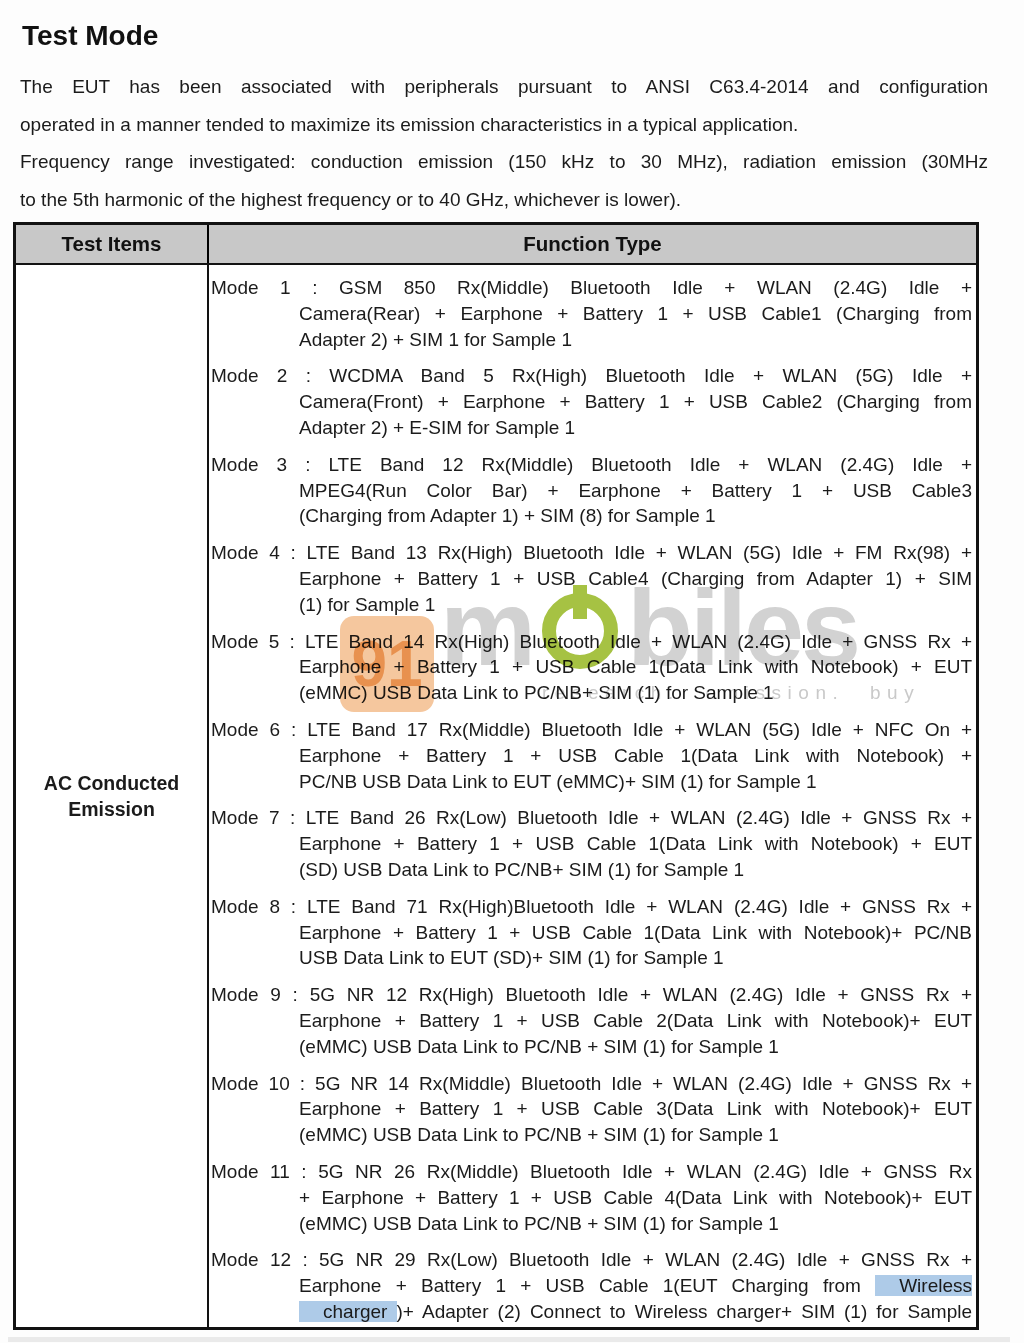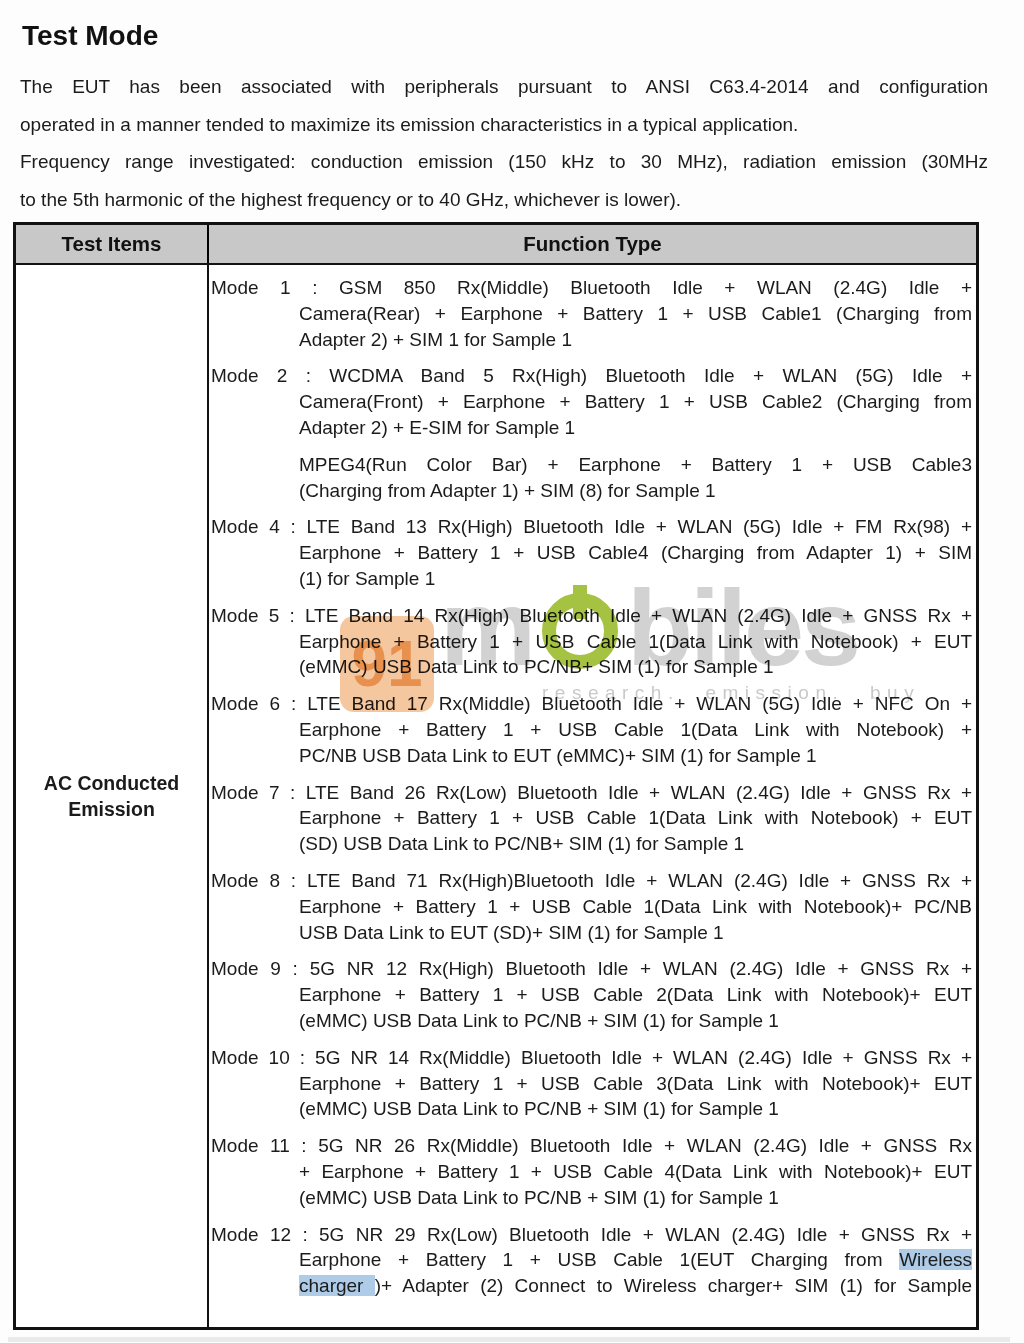--- a/index.html
+++ b/index.html
@@ -32,21 +32,21 @@
     width:193px; border-right:2px solid #121212; box-sizing:border-box;
     display:flex; align-items:center; justify-content:center; text-align:center;
     font-size:19.5px; line-height:26px; padding:9px 14px; color:#1b1b1b;font-weight:bold;
   }
   .td-right { flex:1; padding:10px 4px 0 2px; overflow:hidden; }
 
   .mode { margin-bottom:11px; font-size:19px; line-height:25.8px; color:#1b1b1b; }
   .mline { text-align:justify; text-align-last:justify; }
   .mline.cont { margin-left:88px; }
   .mline.end { text-align-last:left; }
-  .hl { background:#aecbe8; }
+  .hl { background:#aecbe8;padding-left:24px; }
 
   
   .watermark {
     position:absolute; left:338px; top:582px; width:520px; height:130px;
     mix-blend-mode:multiply; pointer-events:none;
   }
   .wm-badge {
     position:absolute; left:2px; top:8px; width:94px; height:96px;
     background:#f5c79e; border-radius:14px;
     display:flex; align-items:center; justify-content:center;margin-top:26px;
@@ -99,20 +99,21 @@
             <div class="mline"><span>Mode 1 : GSM 850 Rx(Middle) Bluetooth Idle + WLAN (2.4G) Idle +</span></div>
             <div class="mline cont"><span>Camera(Rear) + Earphone + Battery 1 + USB Cable1 (Charging from</span></div>
             <div class="mline cont end"><span>Adapter 2) + SIM 1 for Sample 1</span></div>
           </div>
           <div class="mode">
             <div class="mline"><span>Mode 2 : WCDMA Band 5 Rx(High) Bluetooth Idle + WLAN (5G) Idle +</span></div>
             <div class="mline cont"><span>Camera(Front) + Earphone + Battery 1 + USB Cable2 (Charging from</span></div>
             <div class="mline cont end"><span>Adapter 2) + E-SIM for Sample 1</span></div>
           </div>
           <div class="mode">
+            <div class="mline"><span>Mode 3 : LTE Band 12 Rx(Middle) Bluetooth Idle + WLAN (2.4G) Idle +</span></div>
             <div class="mline cont"><span>MPEG4(Run Color Bar) + Earphone + Battery 1 + USB Cable3</span></div>
             <div class="mline cont end"><span>(Charging from Adapter 1) + SIM (8) for Sample 1</span></div>
           </div>
           <div class="mode">
             <div class="mline"><span>Mode 4 : LTE Band 13 Rx(High) Bluetooth Idle + WLAN (5G) Idle + FM Rx(98) +</span></div>
             <div class="mline cont"><span>Earphone + Battery 1 + USB Cable4 (Charging from Adapter 1) + SIM</span></div>
             <div class="mline cont end"><span>(1) for Sample 1</span></div>
           </div>
           <div class="mode">
             <div class="mline"><span>Mode 5 : LTE Band 14 Rx(High) Bluetooth Idle + WLAN (2.4G) Idle + GNSS Rx +</span></div>

